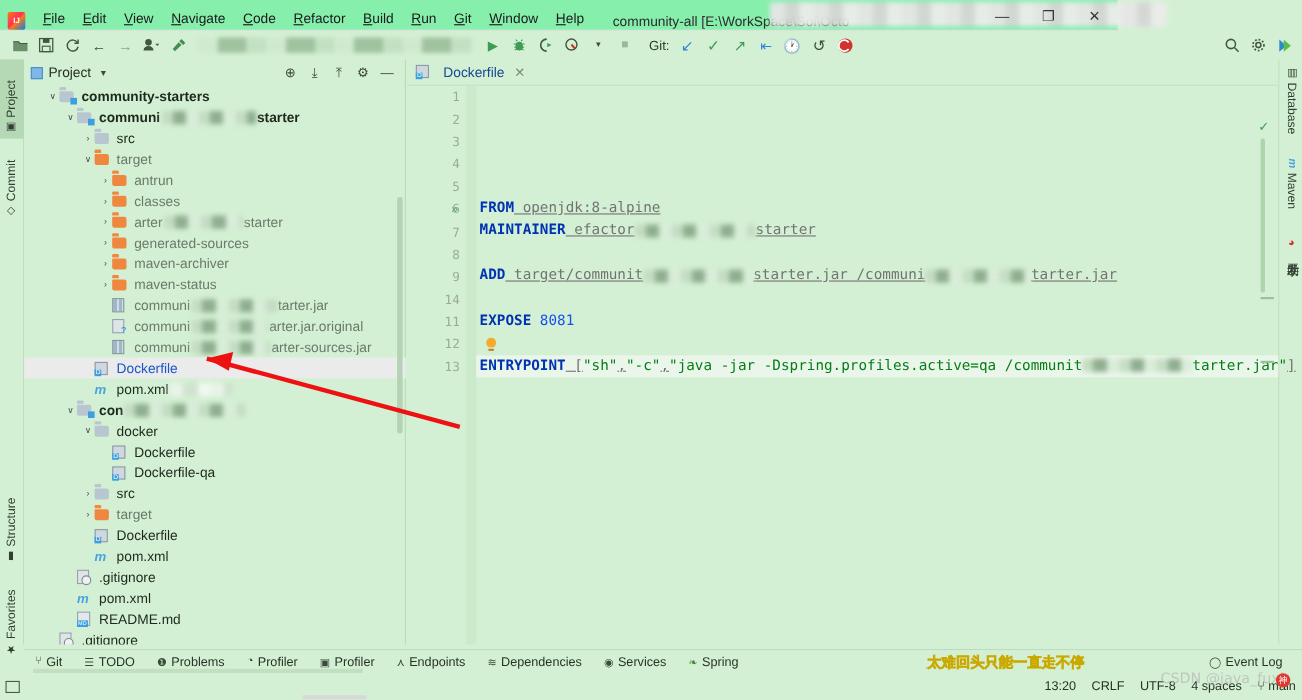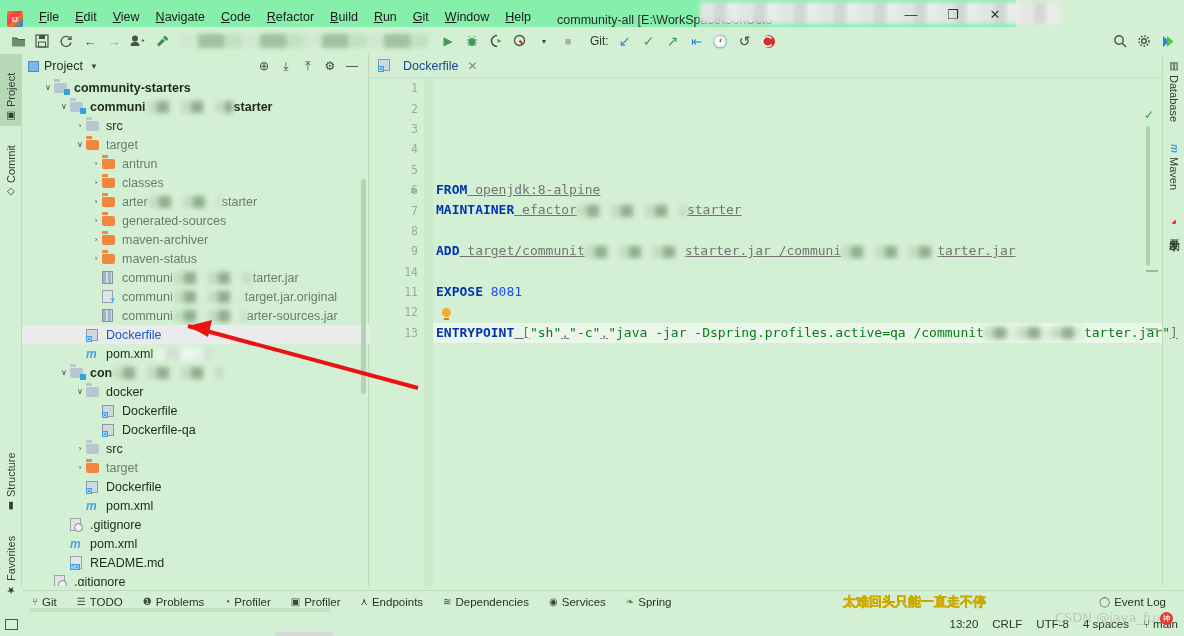--- a/index.html
+++ b/index.html
@@ -493,21 +493,21 @@
           <span class="tlabel dim">tarter.jar</span>
         </div>
         <div class="trow">
           <span style="display:inline-block;width:68px"></span>
           <span class="tw"></span>
           <span class="ticon">
             <span class="ic-q" style="display:block"></span>
           </span>
           <span class="tlabel dim">communi</span>
           <span class="blurchunk" style="width:70px;margin:0 1px"></span>
-          <span class="tlabel dim">target.jar.original</span>
+          <span class="tlabel dim">arter.jar.original</span>
         </div>
         <div class="trow">
           <span style="display:inline-block;width:68px"></span>
           <span class="tw"></span>
           <span class="ticon">
             <span class="ic-jar" style="display:block"></span>
           </span>
           <span class="tlabel dim">communi</span>
           <span class="blurchunk" style="width:72px;margin:0 1px"></span>
           <span class="tlabel dim">arter-sources.jar</span>

